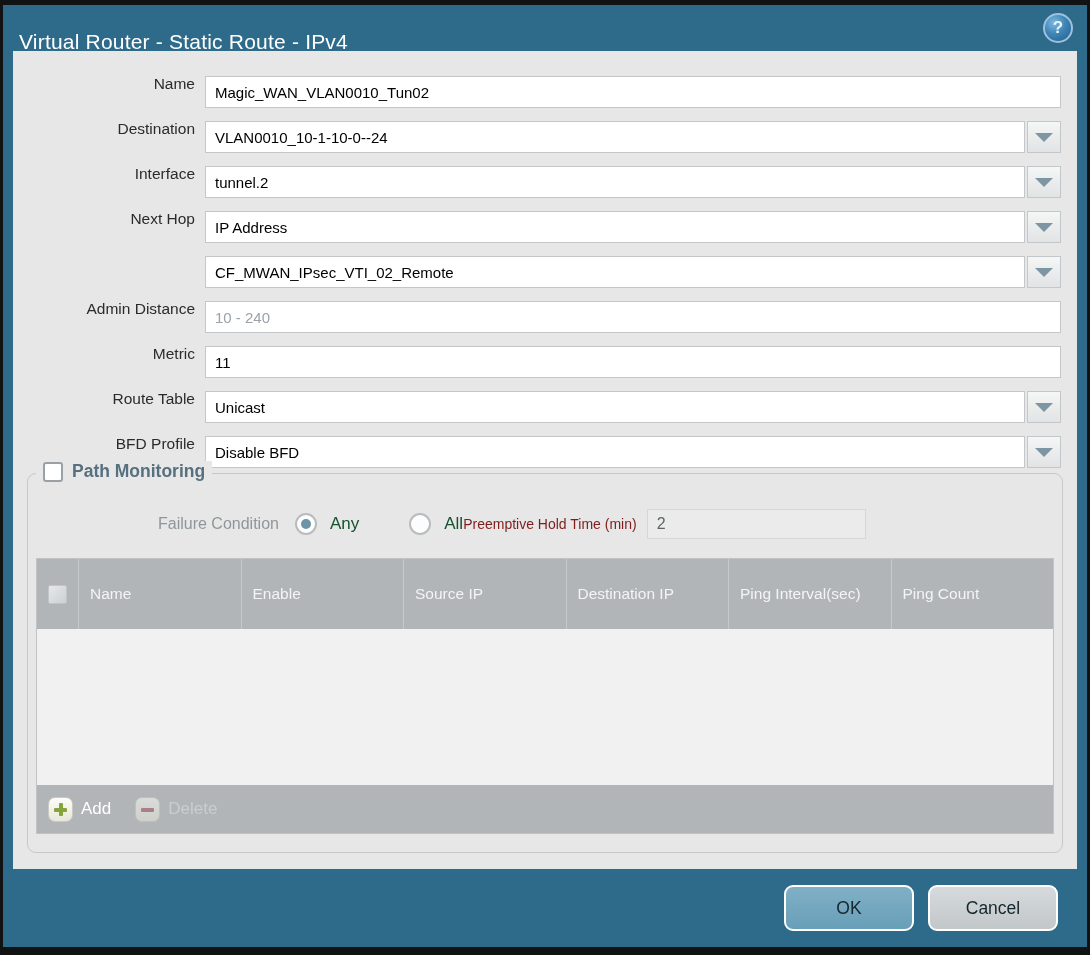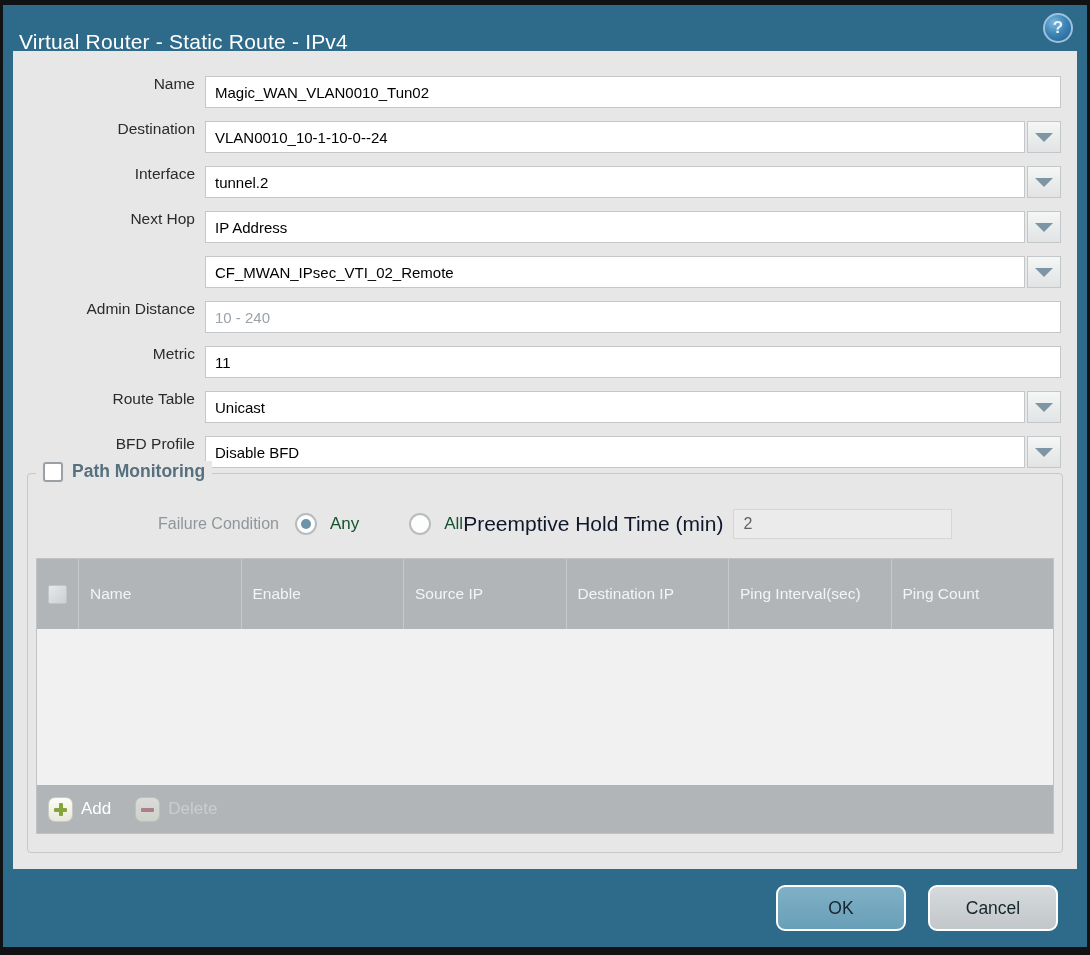--- a/index.html
+++ b/index.html
@@ -20,33 +20,33 @@
   .form-row { display:flex; align-items:center; height:32px; margin:0 16px 13px 0; }
   .form-label { flex:none; width:192px; padding-right:10px; text-align:right; color:#2b2b2b; font-size:15.5px; white-space:nowrap; }
   .form-field { flex:1; display:flex; height:16px; }
   input.tfield { flex:1; min-width:0; height:32px; border:1px solid #c3c7c9; background:#ffffff; padding:0 9px; font-size:15px; color:#000; font-family:"Liberation Sans", sans-serif; outline:none; }
   input.tfield::placeholder { color:#9ba2a8; opacity:1; }
   .dd-btn { flex:none; width:34px; height:32px; margin-left:2px; border:1px solid #c3c7c9;
     background:linear-gradient(#f5f6f6, #e1e3e4); display:flex; align-items:center; justify-content:center; cursor:pointer; }
   .dd-arrow { width:0; height:0; border-left:9px solid transparent; border-right:9px solid transparent; border-top:9px solid #7e96a4; }
 
   
-  .pm-fieldset { position:relative; margin:6px 14px 0 14px; border:1px solid #c6c8c9; border-radius:4px; padding:28px 8px 18px 8px; }
+  .pm-fieldset { position:relative; margin:6px 14px 0 14px; border:1px solid #c6c8c9; border-radius:9px; padding:28px 8px 18px 8px; }
   .pm-legend { position:absolute; top:-13px; left:8px; display:flex; align-items:center; gap:9px; background:#e7e7e7; padding:0 7px; }
   .pm-checkbox { width:20px; height:20px; background:#ffffff; border:2px solid #9aa0a4; border-radius:3px; cursor:pointer; }
   .pm-title { font-size:17.5px; font-weight:bold; color:#56707f; }
 
   .cond-row { display:flex; align-items:center; height:36px; margin:4px 0 16px 0; }
   .fc-label { margin-left:122px; color:#8f9699; font-size:16px; }
   .radio-wrap { display:flex; align-items:center; margin-left:16px; }
   .radio { width:22px; height:22px; border-radius:50%; background:#fdfdfd; border:2px solid #b8bcbe; position:relative; cursor:pointer; flex:none; }
   .radio.selected::after { content:""; position:absolute; left:4px; top:4px; width:10px; height:10px; border-radius:50%; background:#6d93a8; }
   .radio-label { margin-left:13px; color:#14532d; font-size:17px; }
   .radio-wrap + .radio-wrap { margin-left:50px; }
-  .pht-label { color:#0f172a; font-size:21px; }
+  .pht-label { color:#7f1d1d; font-size:14px; }
   input.pht-input { width:219px; height:30px; margin-left:10px; border:1px solid #d4d6d7; background:#ebebeb; color:#5d6468; font-size:16px; padding:0 9px; font-family:"Liberation Sans", sans-serif; outline:none; }
 
   
   .pm-table { border:1px solid #c0c3c5; }
   .tbl-header { display:flex; min-height:70px; background:#b1b5b8; }
   .th-check { flex:none; width:42px; display:flex; align-items:center; justify-content:center; border-right:1px solid #c5c9cb; }
   .tbl-checkbox { width:19px; height:19px; border-radius:2px; border:1px solid #c2c5c7; background:linear-gradient(135deg,#e6e8e9 0%, #ccd0d2 100%); cursor:pointer; }
   .th-cell { flex:1; display:flex; align-items:center; padding:8px 11px; color:#f3f4f5; font-size:15.5px; border-right:1px solid #c5c9cb; line-height:1.45; }
   .th-cell:last-child { border-right:none; }
   .tbl-body { height:156px; background:#f1f1f1; }
@@ -55,21 +55,21 @@
   .action + .action { margin-left:24px; cursor:default; }
   .mini-icon { width:25px; height:25px; border-radius:7px; border:1px solid #cacabe; background:linear-gradient(#fdfdf9,#e7e7da); position:relative; flex:none; }
   .plus-icon::before { content:""; position:absolute; left:5px; top:10px; width:13px; height:4px; background:#85a43b; border-radius:1px; }
   .plus-icon::after { content:""; position:absolute; left:10px; top:5px; width:4px; height:13px; background:#85a43b; border-radius:1px; }
   .minus-icon { opacity:.55; }
   .minus-icon::before { content:""; position:absolute; left:5px; top:10px; width:13px; height:4px; background:#a3575c; border-radius:1px; }
   .add-label { color:#ffffff; font-size:17px; }
   .delete-label { color:#c9cdcf; font-size:17px; }
 
   
-  .footer { flex:none; height:78px; display:flex; align-items:center; justify-content:flex-end; padding-right:29px; gap:22px; }
+  .footer { flex:none; height:78px; display:flex; align-items:center; justify-content:flex-end; padding-right:29px; gap:14px; }
   .btn { width:130px; height:46px; border-radius:9px; border:2px solid #ffffff; font-size:17.5px; color:#16262e;
     display:flex; align-items:center; justify-content:center; cursor:pointer; font-family:"Liberation Sans", sans-serif; }
   .btn-ok { background:linear-gradient(#80b0c6,#689fb8); }
   .btn-cancel { background:linear-gradient(#d6dadc,#c2c7ca); }
 </style>
 </head>
 <body>
 
 <div class="screen">
   <div class="dialog">

